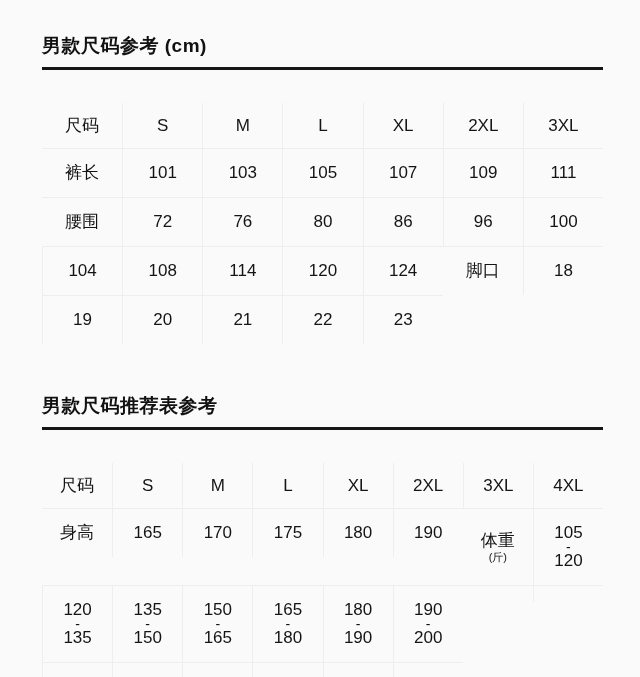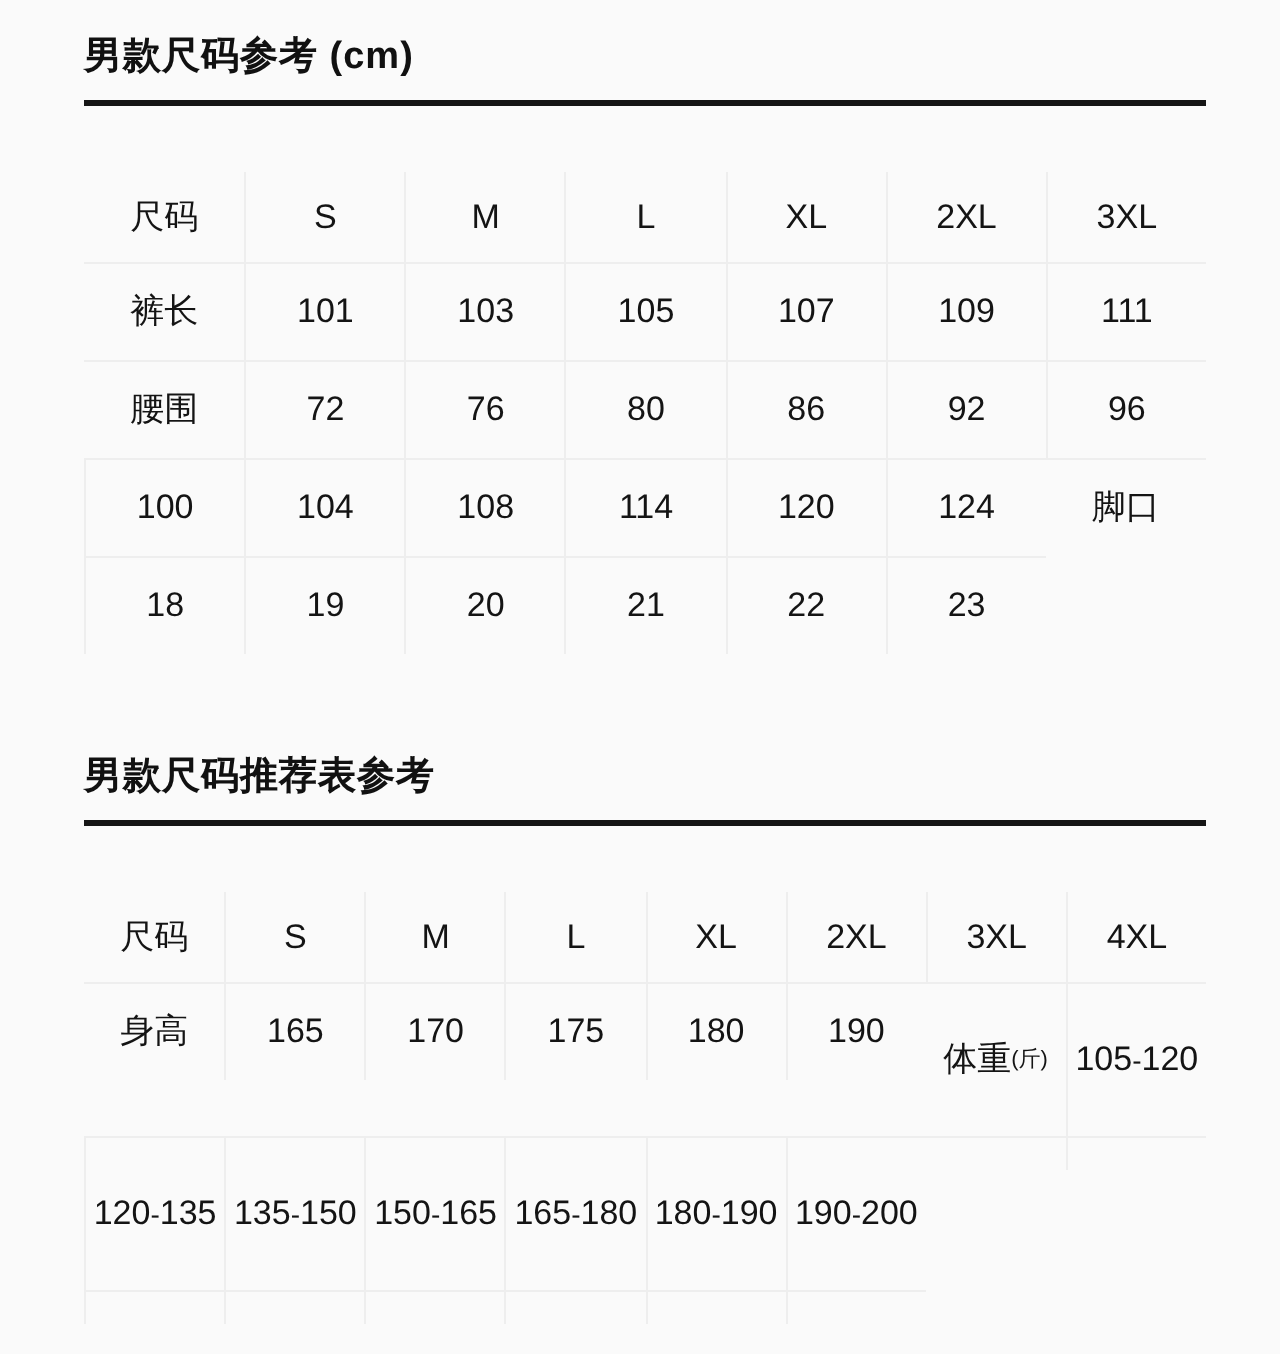--- a/index.html
+++ b/index.html
@@ -11,21 +11,21 @@
     width: 640px;
     height: 677px;
     overflow: hidden;
     font-family: "Liberation Sans", "DejaVu Sans", sans-serif;
     color: #141414;
   }
   .content {
     margin-left: 42px;
     width: 561px;
   }
-  .section-1 { padding-top: 17px; }
+  .section-1 { padding-top: 34px; }
   .section-2 { margin-top: 50px; }
   .section-title {
     font-size: 19px;
     font-weight: 700;
     line-height: 24px;
     color: #111111;
     letter-spacing: 0.5px;
   }
   .title-rule {
     height: 3px;
@@ -44,21 +44,21 @@
     font-size: 17px;
     line-height: 20px;
     color: #141414;
     box-sizing: border-box;
   }
   .cell.head { height: 45px; }
   .cell.vline { border-left: 1px solid #eeeeee; }
   .cell.hline { border-top: 1px solid #eeeeee; }
   .cell.tall {
     height: 77px;
-    flex-direction: row;
+    flex-direction: column;
   }
   .cell.stub { height: 17px; }
   .unit {
     font-size: 11px;
     line-height: 13px;
     color: #141414;
   }
   .range-dash {
     font-size: 14px;
     line-height: 8px;
@@ -89,21 +89,20 @@
         <div class="cell hline vline">107</div>
         <div class="cell hline vline">109</div>
         <div class="cell hline vline">111</div>
         <div class="cell hline">
           <div class="">腰围</div>
         </div>
         <div class="cell hline vline">72</div>
         <div class="cell hline vline">76</div>
         <div class="cell hline vline">80</div>
         <div class="cell hline vline">86</div>
-        <div class="cell hline vline">92</div>
         <div class="cell hline vline">96</div>
         <div class="cell hline vline">100</div>
         <div class="cell hline vline">104</div>
         <div class="cell hline vline">108</div>
         <div class="cell hline vline">114</div>
         <div class="cell hline vline">120</div>
         <div class="cell hline vline">124</div>
         <div class="cell hline">
           <div class="">脚口</div>
         </div>

